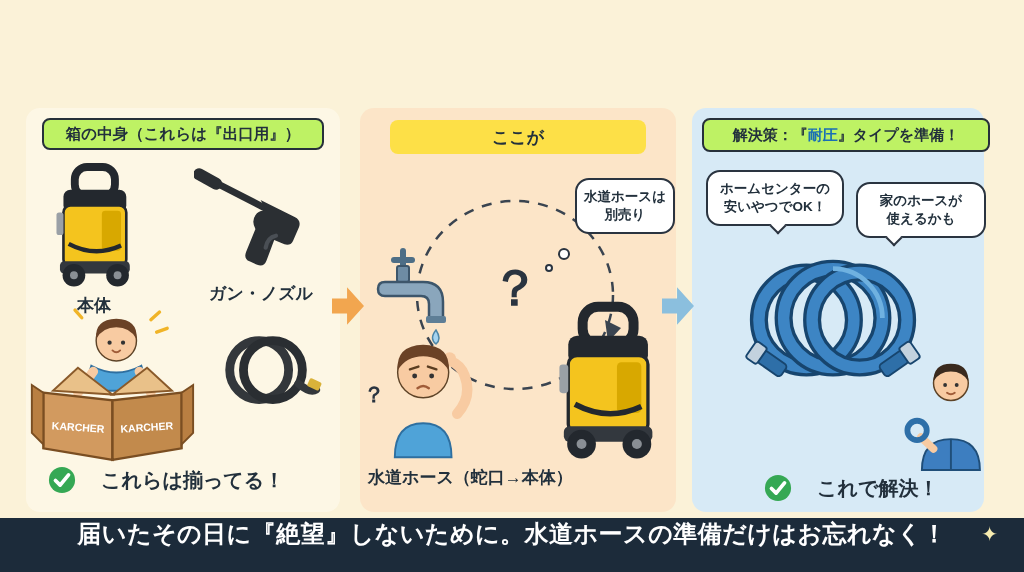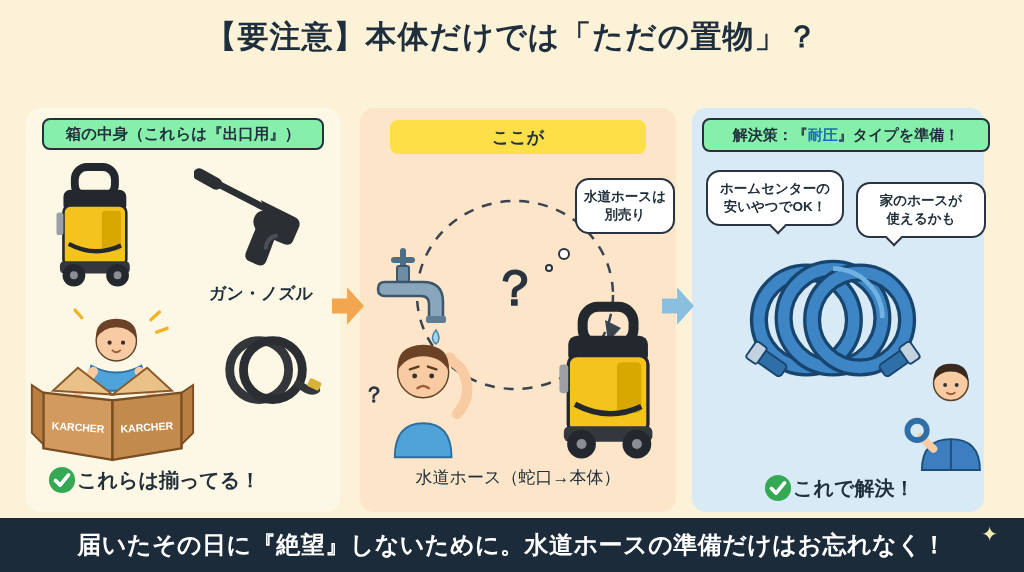--- a/index.html
+++ b/index.html
@@ -5,62 +5,62 @@
   *{margin:0;padding:0;box-sizing:border-box}
   html,body{width:1024px;height:572px}
   body{font-family:"Liberation Sans","DejaVu Sans",sans-serif;background:#FBF2D8;position:relative;overflow:hidden}
   .stage{position:absolute;left:0;top:0;width:1024px;height:572px}
   .title{position:absolute;top:16px;left:0;width:100%;text-align:center;font-size:31px;font-weight:bold;color:#1F2E3C;letter-spacing:1px}
   .panel{position:absolute;border-radius:14px}
   .panel-box{left:26px;top:108px;width:314px;height:404px;background:rgba(255,252,240,.55)}
   .panel-gap{left:360px;top:108px;width:316px;height:404px;background:#FCE5C8}
   .panel-sol{left:692px;top:108px;width:292px;height:404px;background:#D7EAF6}
   .hdr{position:absolute;display:flex;align-items:center;justify-content:center;font-weight:bold;font-size:15.5px;color:#22303C;border-radius:8px;white-space:nowrap}
-  .hdr-outline{background:#86efac;border:2px solid #26303A}
+  .hdr-outline{background:#bef264;border:2px solid #26303A}
   .hdr-gap{background:#fde047}
   .hl-orange{color:#D9530E}
   .hl-blue{color:#1A6FB5}
   .abs{position:absolute}
   .lbl{position:absolute;text-align:center;font-weight:bold;font-size:17px;color:#22303C;white-space:nowrap}
   .bubble{position:absolute;background:#fff;border:2px solid #2A3440;border-radius:14px;text-align:center;font-weight:bold;font-size:13.5px;color:#22303C;line-height:1.35;padding:8px 6px}
   .bubble .tail{position:absolute;width:12px;height:12px;background:#fff;border-right:2px solid #2A3440;border-bottom:2px solid #2A3440;transform:rotate(45deg);bottom:-8px}
   .tcirc{position:absolute;background:#fff;border:2px solid #2A3440;border-radius:50%}
-  .check-row{position:absolute;display:flex;align-items:center;gap:1px;font-weight:bold;font-size:20px;color:#22303C;white-space:nowrap}
+  .check-row{position:absolute;display:flex;align-items:center;gap:25px;font-weight:bold;font-size:20px;color:#22303C;white-space:nowrap}
   .bigq{position:absolute;font-weight:bold;color:#2A3440;text-align:center}
-  .caption{position:absolute;text-align:center;font-weight:normal;font-size:17px;color:#22303C;white-space:nowrap}
-  .footer{position:absolute;left:0;top:518px;width:1024px;height:54px;background:#1C2B3A;display:flex;align-items:center;justify-content:center}
+  .caption{position:absolute;font-weight:bold;font-size:17px;color:#22303C;white-space:nowrap}
+  .footer{position:absolute;left:0;top:518px;width:1024px;height:54px;background:#1C2B3A;display:flex;justify-content:center}
   .footer-text{color:#FFFFFF;font-weight:bold;font-size:24px;letter-spacing:.5px;white-space:nowrap}
   .sparkle{position:absolute;right:26px;top:4px;color:#F7ECB0;font-size:20px}
   svg{display:block}
 </style>
 </head>
 <body>
 
 <div class="stage">
 
-  <h1 class="title">【要注意】本体だけでは「ただの置物」？</h1>
 
   <section class="panel panel-box">
     <div class="hdr hdr-outline" style="left:16px;top:10px;width:282px;height:32px">
       <span>箱の中身（これらは『出口用』）</span>
     </div>
 
     <svg class="abs" style="left:20px;top:52px" width="96" height="131" viewBox="0 0 110 150">
       <rect x="33" y="8" width="46" height="34" rx="14" fill="none" stroke="#23282E" stroke-width="9"></rect>
       <rect x="20" y="34" width="72" height="26" rx="8" fill="#23282E"></rect>
       <rect x="20" y="52" width="72" height="70" rx="8" fill="#F4C41E" stroke="#23282E" stroke-width="3"></rect>
       <rect x="64" y="58" width="22" height="46" rx="4" fill="#D8A800"></rect>
       <rect x="12" y="60" width="8" height="26" rx="3" fill="#9AA0A6"></rect>
       <path d="M26,96 q30,16 60,2" stroke="#23282E" stroke-width="5" fill="none"></path>
       <rect x="16" y="116" width="80" height="14" rx="5" fill="#33383E"></rect>
       <circle cx="32" cy="132" r="13" fill="#23282E"></circle>
         <circle cx="32" cy="132" r="4.5" fill="#8A8F95"></circle>
       <circle cx="82" cy="132" r="13" fill="#23282E"></circle>
         <circle cx="82" cy="132" r="4.5" fill="#8A8F95"></circle>
     </svg>
+    <div class="lbl" style="left:8px;top:186px;width:120px">本体</div>
 
     <svg class="abs" style="left:168px;top:56px" width="128" height="106" viewBox="0 0 150 120">
       <line x1="6" y1="10" x2="26" y2="21" stroke="#2B2F33" stroke-width="14" stroke-linecap="round"></line>
       <line x1="22" y1="18" x2="88" y2="52" stroke="#2B2F33" stroke-width="8" stroke-linecap="round"></line>
       <path d="M78,40 L118,60 q8,4 5,12 l-7,16 q-3,6 -10,4 l-12,-5 -9,24 q-3,8 -11,5 l-9,-4 q-7,-3 -4,-11 l11,-27 q-5,-9 0,-16 q4,-7 13,-5 z" fill="#2B2F33"></path>
       <path d="M96,82 q-10,2 -12,14" stroke="#4A4F55" stroke-width="5" fill="none" stroke-linecap="round"></path>
     </svg>
     <div class="lbl" style="left:160px;top:174px;width:150px">ガン・ノズル</div>
 
     <svg class="abs" style="left:2px;top:192px" width="168" height="168" viewBox="0 0 175 170">

